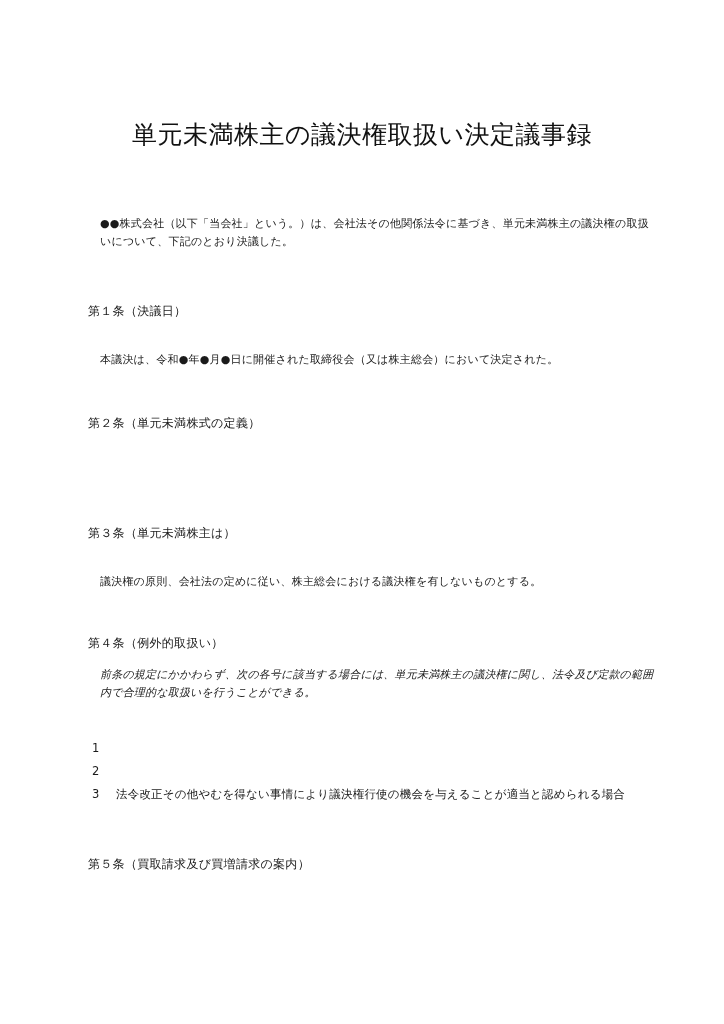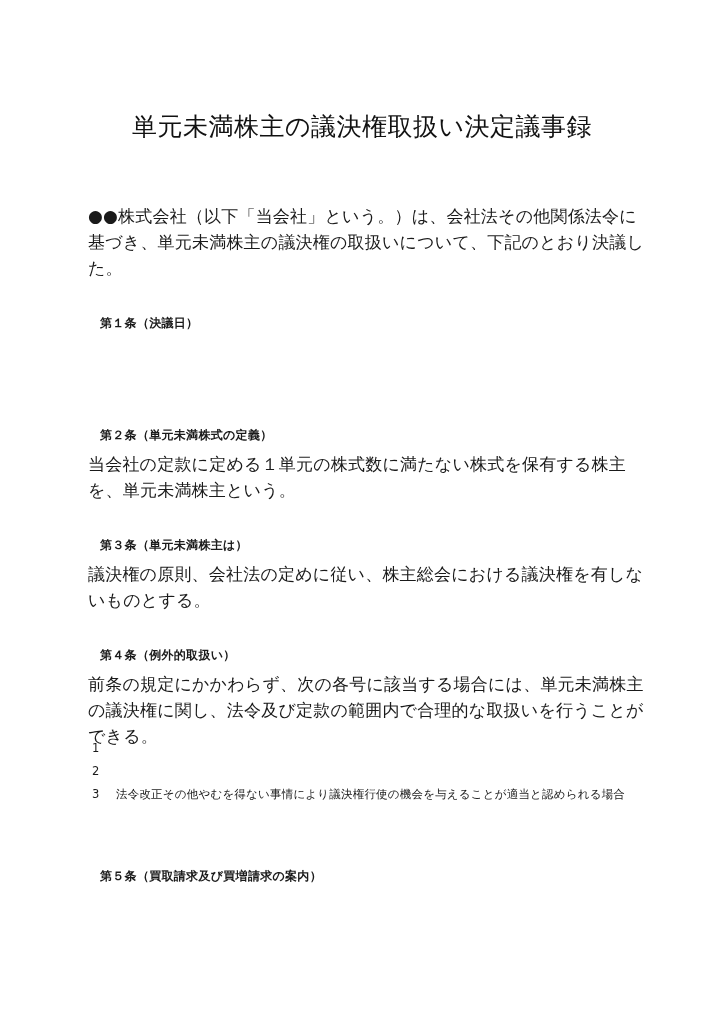--- a/index.html
+++ b/index.html
@@ -22,40 +22,40 @@
       background: #ffffff;
     }
     .title {
       position: absolute;
       left: 0; right: 0;
       top: 110px;
       text-align: center;
       font-size: 25px;
       letter-spacing: 0.5px;
       color: #111;
-      margin: 0;
+      margin: 8px;
       font-weight: normal;
     }
     .para {
       position: absolute;
       left: 88px;
       width: 560px;
-      font-size: 17px;
-      line-height: 26px;
-      margin: 0;
+      font-size: 11px;
+      line-height: 18px;
+      margin: 12px;
       color: #1a1a1a;
       letter-spacing: 0.2px;
     }
     .heading {
       position: absolute;
       left: 88px;
       font-size: 12px;
-      margin: 12px;
+      margin: 0;
       color: #1a1a1a;
-      font-weight: bold;
+      font-weight: normal;
       letter-spacing: 0.3px;
     }
     .list {
       position: absolute;
       left: 88px;
       width: 570px;
       margin: 0;
       padding: 0;
       list-style: none;
       font-size: 11.5px;
@@ -73,29 +73,29 @@
   </style>
 </head>
 <body>
 
 <div class="page">
   <h1 class="title">単元未満株主の議決権取扱い決定議事録</h1>
 
   <p class="para" style="top:203px;">●●株式会社（以下「当会社」という。）は、会社法その他関係法令に基づき、単元未満株主の議決権の取扱いについて、下記のとおり決議した。</p>
 
   <h2 class="heading" style="top:303px;">第１条（決議日）</h2>
+  <p class="para" style="top:339px;">本議決は、令和●年●月●日に開催された取締役会（又は株主総会）において決定された。</p>
 
   <h2 class="heading" style="top:415px;">第２条（単元未満株式の定義）</h2>
-  <p class="para" style="top:451px;">当会社の定款に定める１単元の株式数に満たない株式を保有する株主を、単元未満株主という。</p>
 
   <h2 class="heading" style="top:525px;">第３条（単元未満株主は）</h2>
   <p class="para" style="top:561px;">議決権の原則、会社法の定めに従い、株主総会における議決権を有しないものとする。</p>
 
   <h2 class="heading" style="top:635px;">第４条（例外的取扱い）</h2>
-  <p class="para" style="top:671px;">前条の規定にかかわらず、次の各号に該当する場合には、単元未満株主の議決権に関し、法令及び定款の範囲内で合理的な取扱いを行うことができる。</p>
+  <p class="para" style="top:654px;font-style:italic;">前条の規定にかかわらず、次の各号に該当する場合には、単元未満株主の議決権に関し、法令及び定款の範囲内で合理的な取扱いを行うことができる。</p>
 
   <ul class="list" style="top:737px;">
     <li>
       <span class="num">1</span>
     </li>
     <li>
       <span class="num">2</span>
     </li>
     <li>
       <span class="num">3</span>

